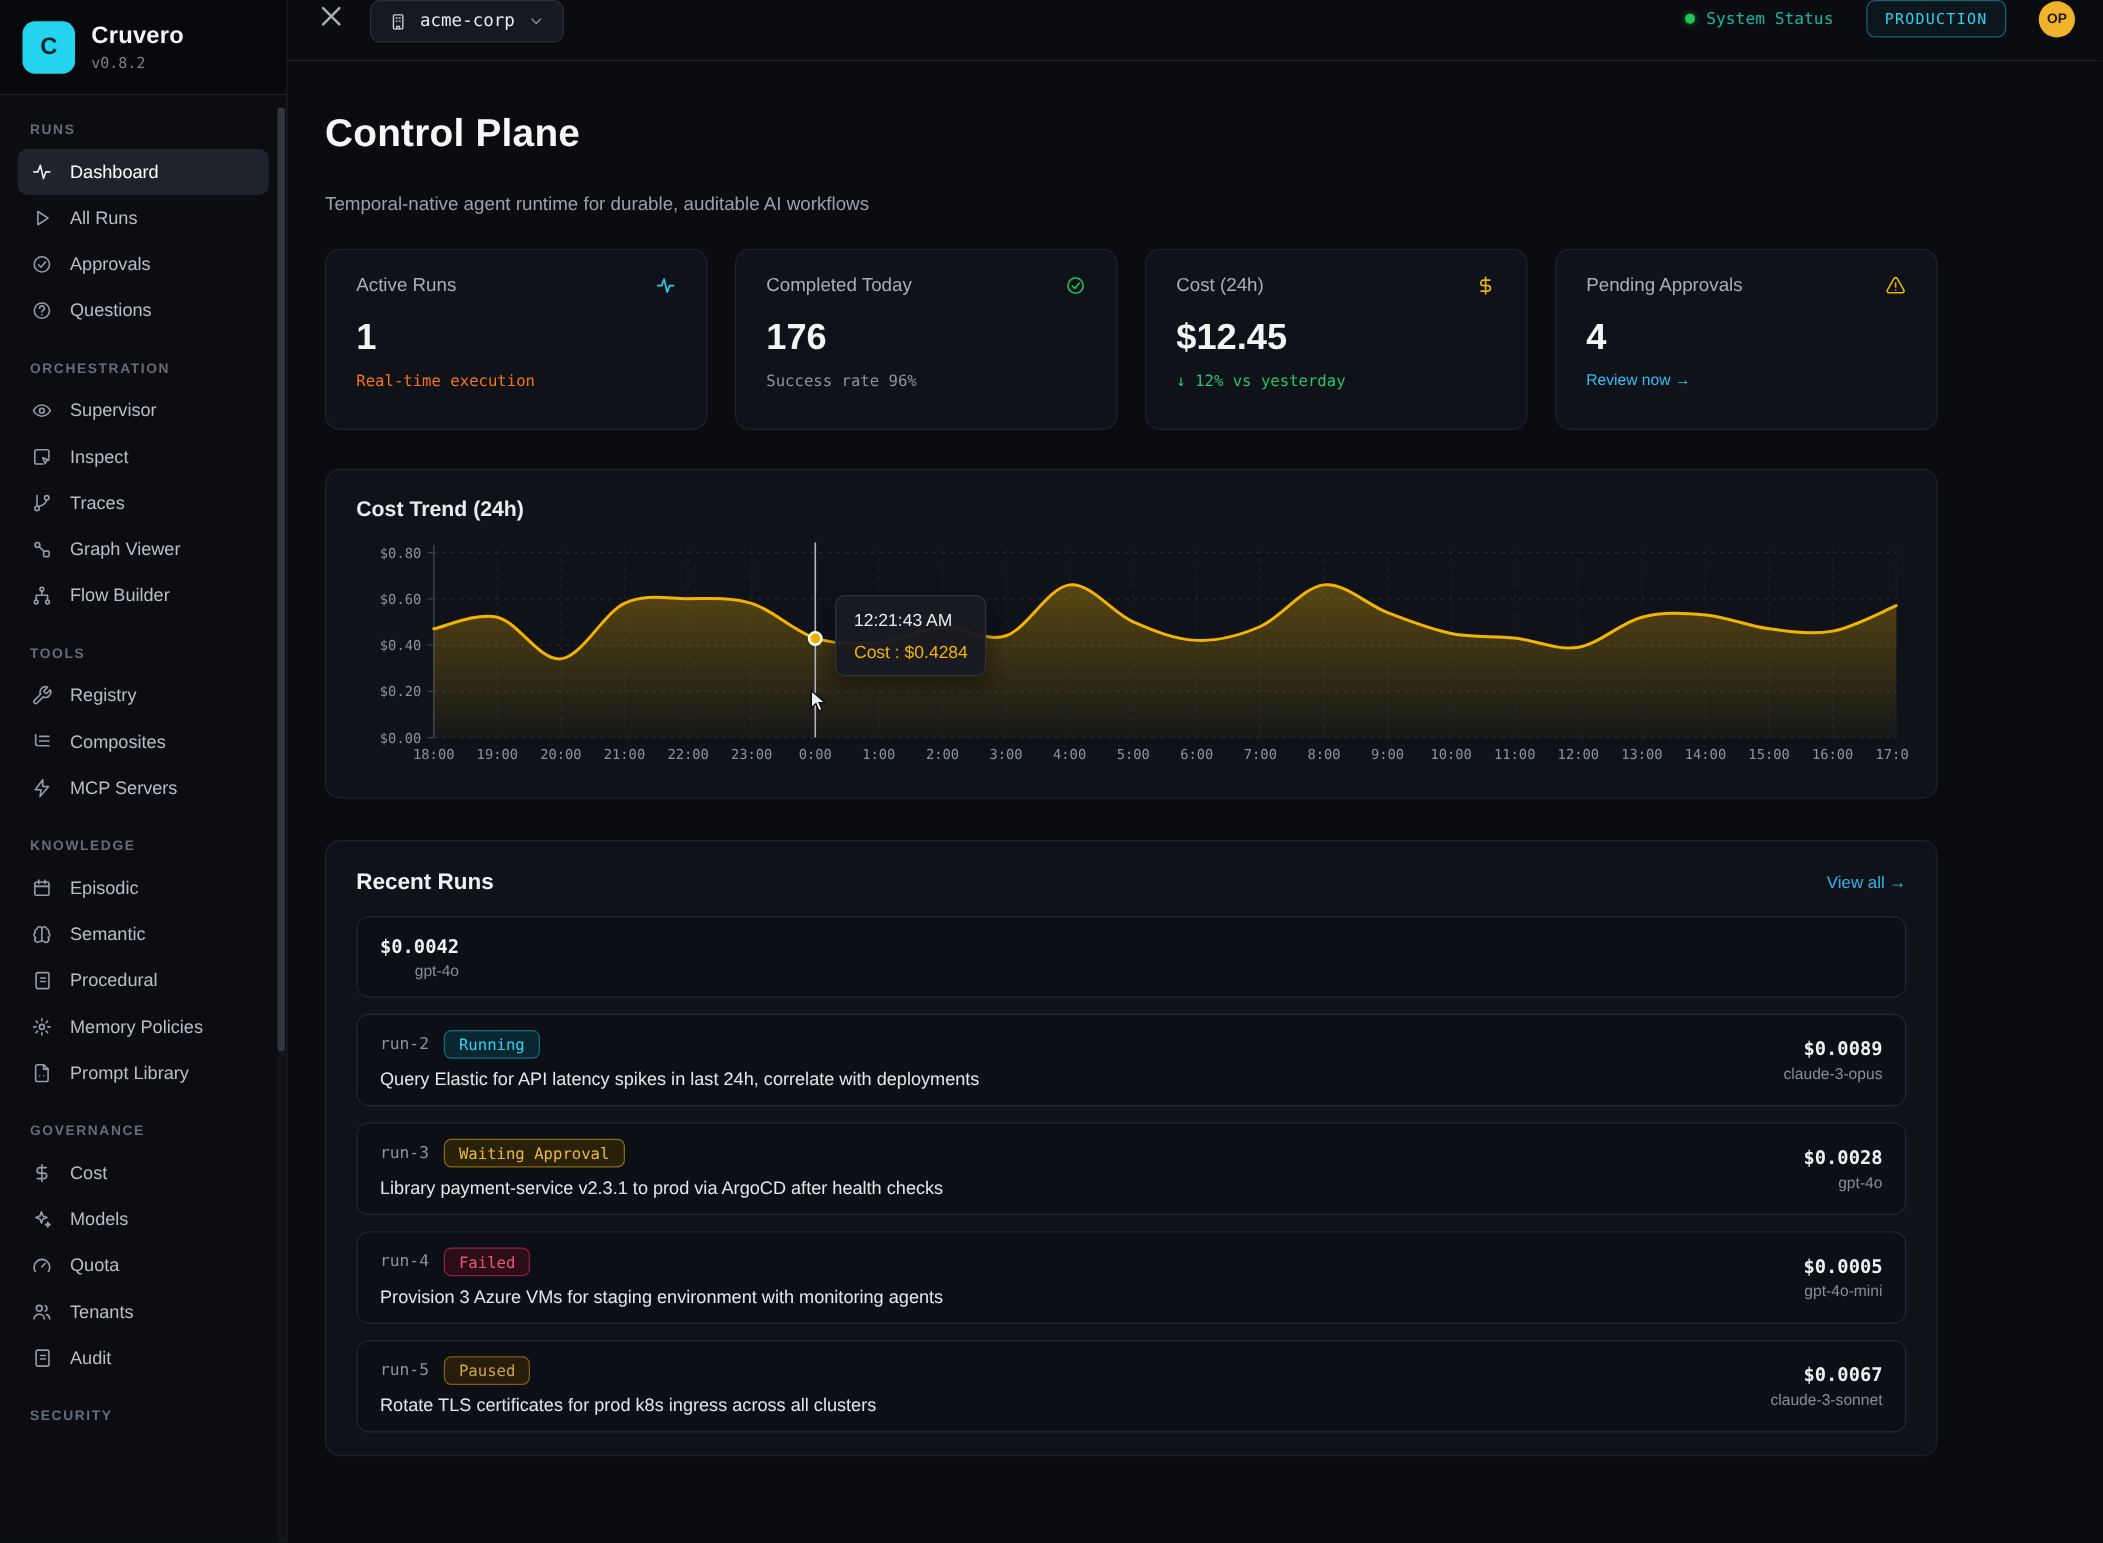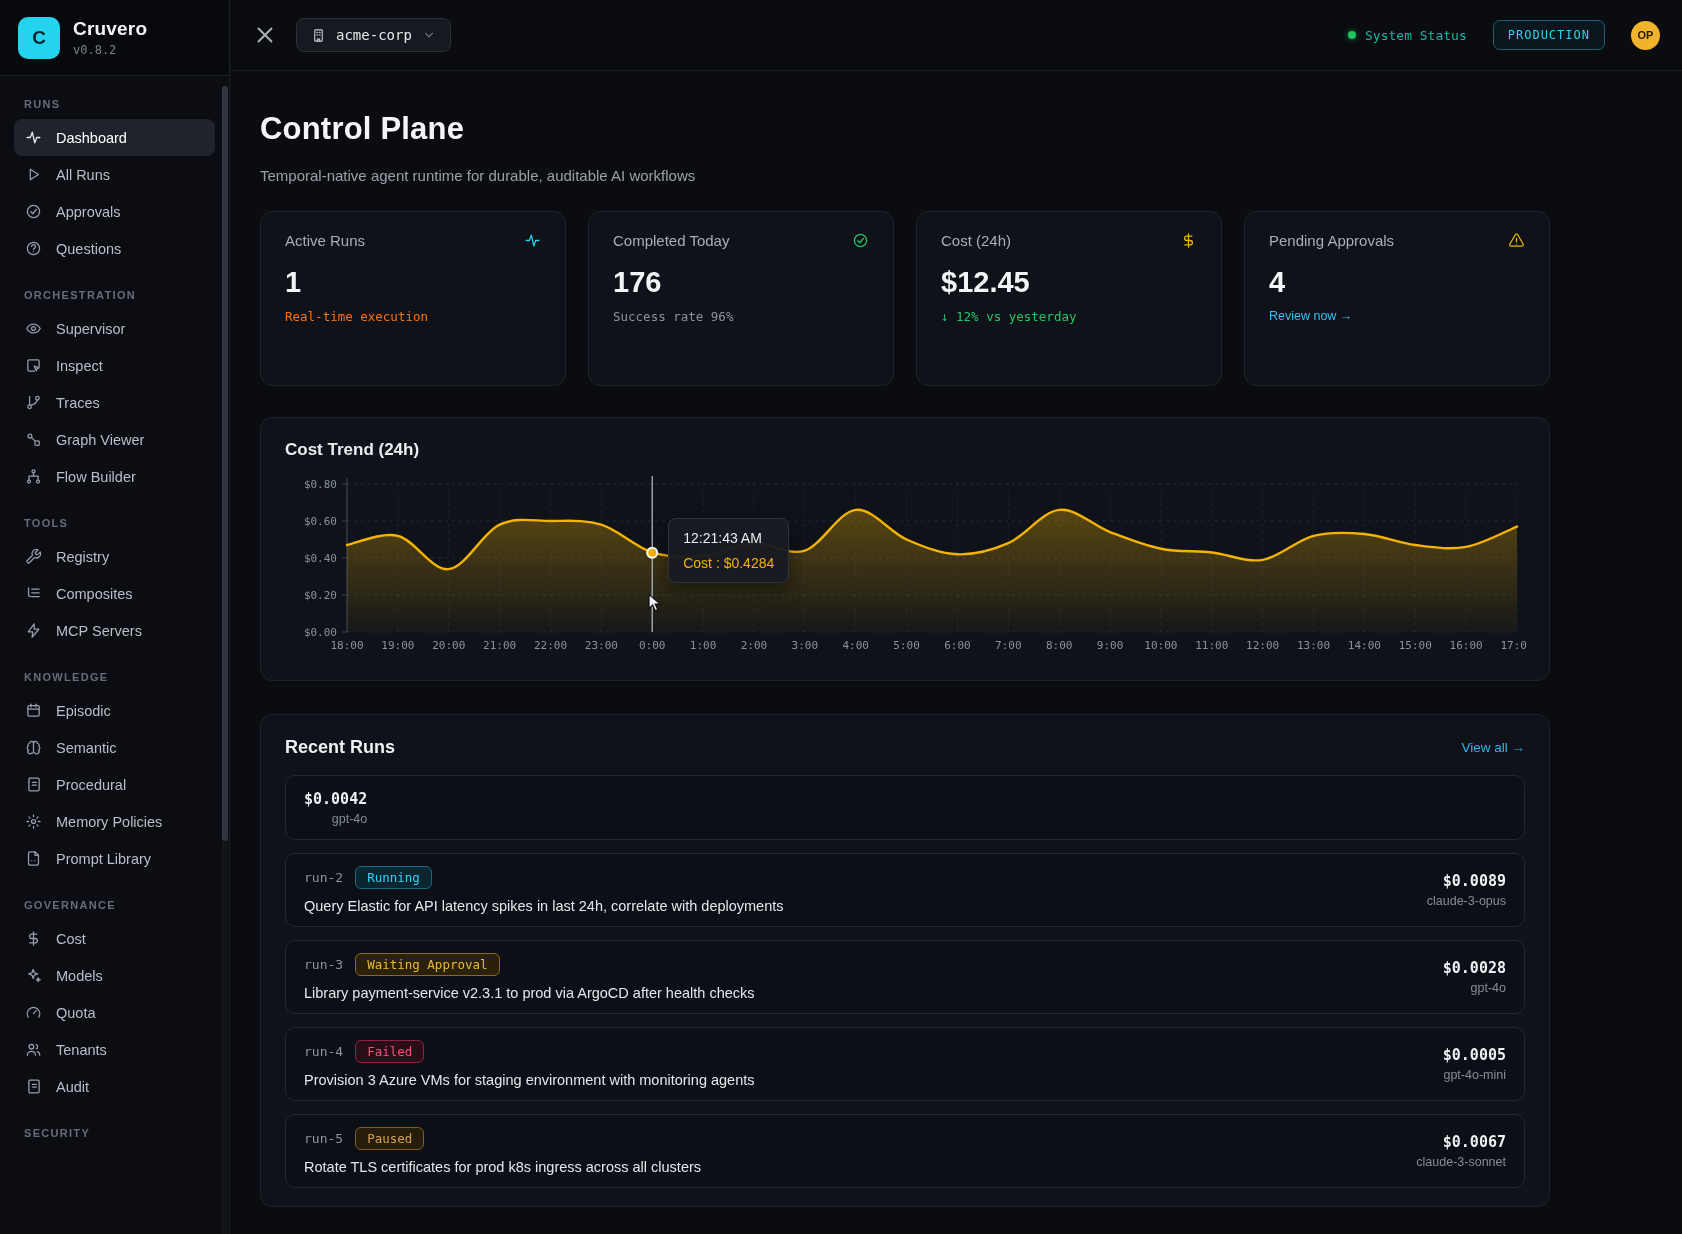--- a/index.html
+++ b/index.html
@@ -26,45 +26,45 @@
   .nav-item .ic { width:17px; height:17px; color:#959da8; flex:0 0 17px; }
   .nav-item.active { background:#1f242c; color:#ffffff; }
   .nav-item.active .ic { color:#e8eaed; }
   .ic svg, .cicon svg { width:100%; height:100%; display:block; }
   .sb-scroll-track { position:absolute; right:1px; top:86px; width:6px; bottom:0; background:#121419; }
   .sb-scroll-thumb { position:absolute; right:1px; top:86px; width:6px; height:755px;
     background:#31363f; border-radius:3px; }
 
   
   .main { flex:1; display:flex; flex-direction:column; min-width:0; }
-  .topbar { height:71px; border-bottom:1px solid #191e25; display:flex; align-items:center;
+  .topbar { height:49px; border-bottom:1px solid #191e25; display:flex; align-items:flex-start;
     padding:0 22px; gap:18px; }
   .x-btn { width:26px; height:26px; color:#aab0b8; }
   .org-pill { display:flex; align-items:center; gap:10px; padding:8px 14px; background:#151920;
     border:1px solid #2a303a; border-radius:8px; font-size:14px; color:#e8eaed;
     font-family:"DejaVu Sans Mono",monospace; }
   .org-pill .cicon { width:15px; height:15px; color:#c7cdd4; }
   .org-pill .chev { width:14px; height:14px; color:#8b939e; }
   .tb-right { margin-left:auto; display:flex; align-items:center; gap:26px; }
   .sys-status { display:flex; align-items:center; gap:9px; font-size:13px; color:#14b8a6;
     font-family:"DejaVu Sans Mono",monospace; }
   .dot { width:8px; height:8px; border-radius:50%; background:#22c55e; box-shadow:0 0 6px #22c55e99; }
   .env-badge { font-family:"DejaVu Sans Mono",monospace; font-size:12px; letter-spacing:1px;
     color:#2bd1ee; border:1px solid #1d5f74; background:rgba(34,209,238,.06);
     padding:7px 14px; border-radius:7px; }
   .avatar { width:29px; height:29px; border-radius:50%; background:#f2b32c; color:#221803;
     display:flex; align-items:center; justify-content:center; font-size:11px; font-weight:bold; }
 
   .content { padding:26px 132px 0 30px; }
   .page-title { font-size:31px; font-weight:bold; color:#f4f6f8; letter-spacing:.2px; margin-top:14px; }
-  .page-sub { font-size:15px; color:#99a1ab; margin-top:20px; margin-bottom:27px; }
+  .page-sub { font-size:15px; color:#99a1ab; margin-top:30px; margin-bottom:27px; }
 
   .stats-row { display:grid; grid-template-columns:repeat(4,1fr); gap:22px; margin-bottom:31px; }
   .card { background:#0f1319; border:1px solid #1d232e; border-radius:12px; }
-  .stat-card { padding:20px 24px; height:175px; }
+  .stat-card { padding:20px 24px; height:145px; }
   .stat-top { display:flex; justify-content:space-between; align-items:center; }
   .stat-label { font-size:15px; color:#a7aeb7; }
   .stat-ic { width:17px; height:17px; }
   .stat-value { font-size:29px; font-weight:bold; color:#f2f4f6; margin-top:17px; }
   .stat-sub { font-size:12.5px; color:#8b939e; margin-top:10px; font-family:"DejaVu Sans Mono",monospace; }
   .stat-sub.link { font-family:"Liberation Sans",sans-serif; }
 
   .chart-card { padding:22px 24px; margin-bottom:33px; }
   .chart-title { font-size:17px; font-weight:bold; color:#e9ecef; }
   .chart-wrap { position:relative; margin-top:14px; width:1242px; height:184px; }

